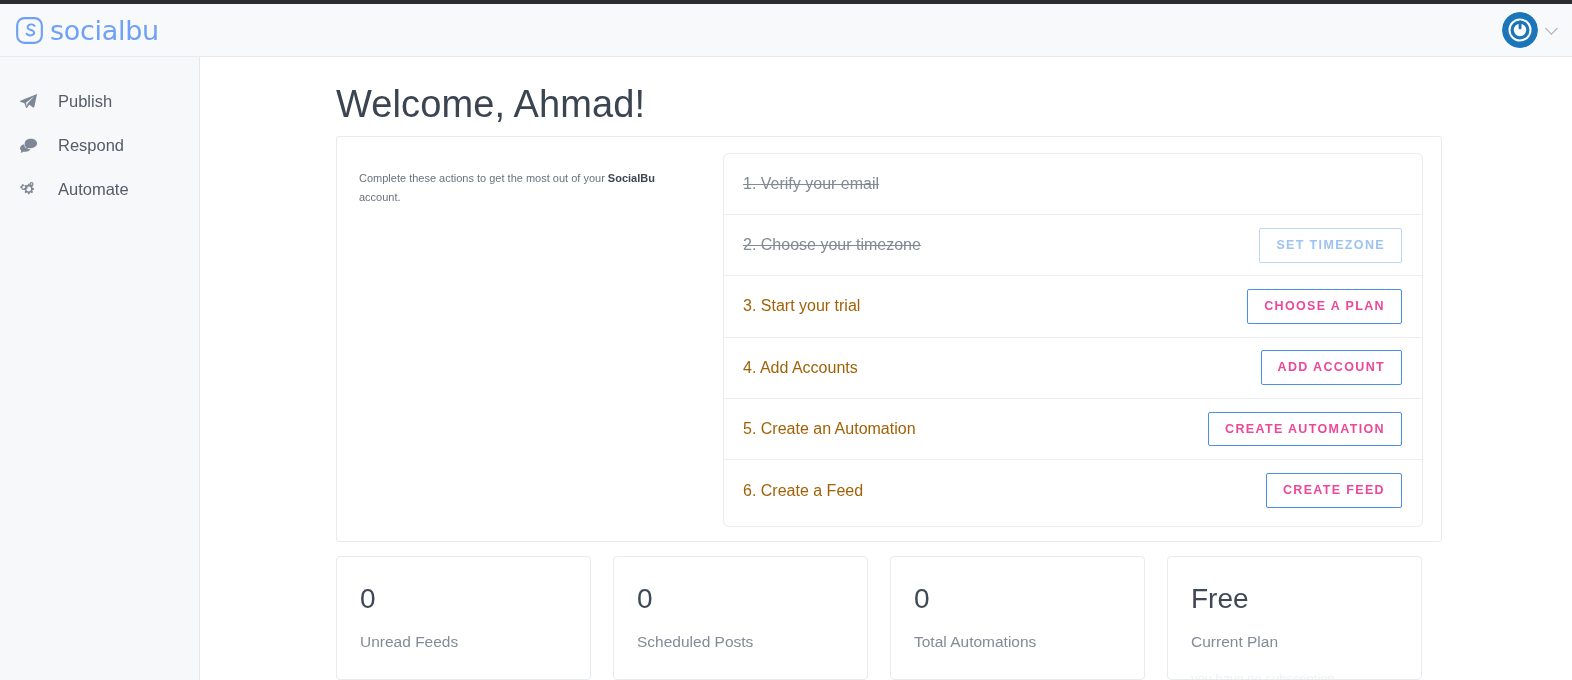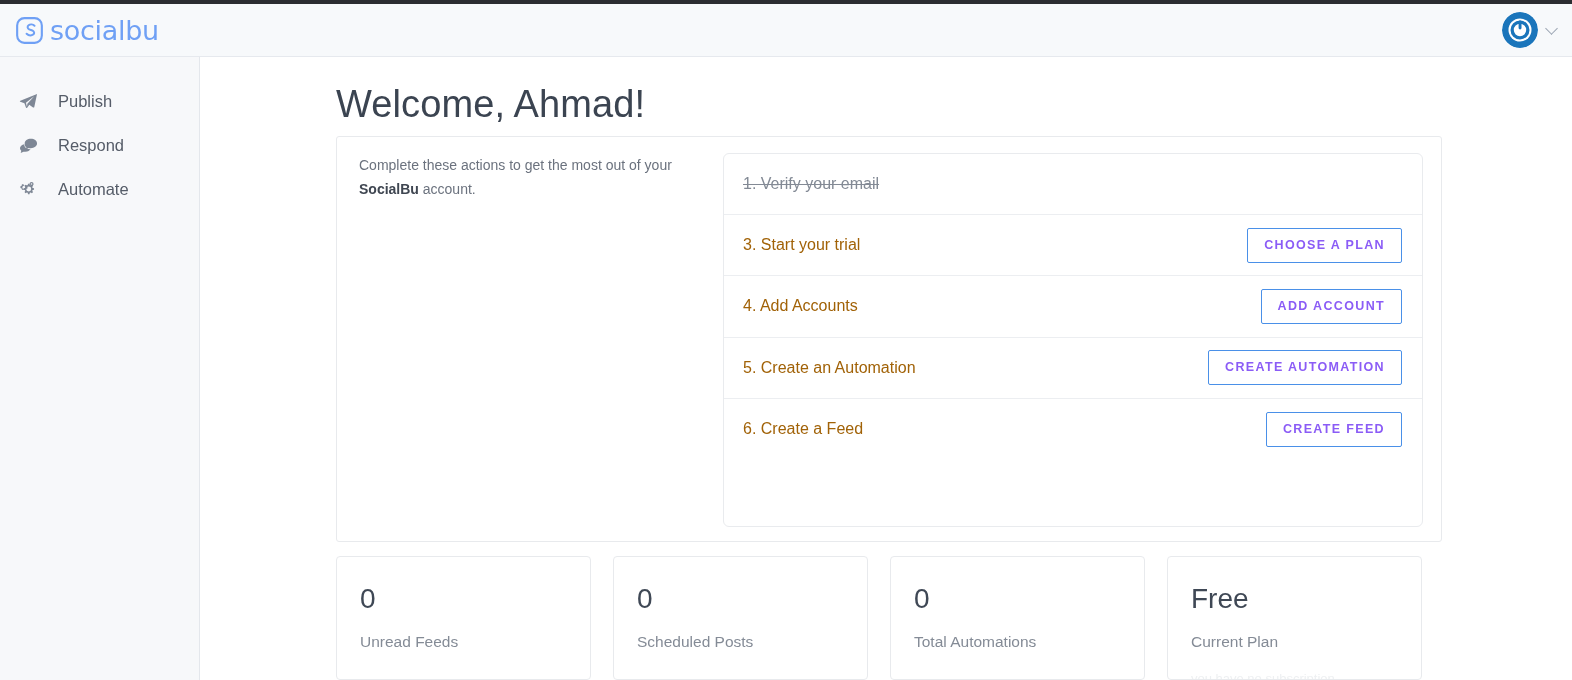--- a/index.html
+++ b/index.html
@@ -62,40 +62,40 @@
     font-size:38px; font-weight:400; color:#3b4451;
     font-family:"Liberation Sans", sans-serif; letter-spacing:0.1px;
   }
 
   
   .onboard-card {
     position:absolute; left:136px; top:79px; width:1106px; height:406px;
     background:#ffffff; border:1px solid #e8eaed; border-radius:3px;
   }
   .onboard-blurb {
-    position:absolute; left:22px; top:16px; width:340px;
-    font-size:14px; line-height:1.72; color:#6b727e;
+    position:absolute; left:22px; top:32px; width:340px;
+    font-size:11px; line-height:1.72; color:#6b727e;
   }
   .onboard-blurb b { color:#3f4651; font-weight:700; }
 
   .steps {
     position:absolute; left:386px; top:16px; width:700px; height:374px;
     border:1px solid #e9ebee; border-radius:6px; background:#fff;
   }
   .step-row {
     display:flex; align-items:center; justify-content:space-between;
     height:61.2px; padding:0 20px 0 19px;
     border-bottom:1px solid #eceef1;
   }
   .step-row:last-child { border-bottom:none; }
   .step-text { font-size:16px; color:#a16207; font-family:"Liberation Sans", sans-serif; }
   .step-row.done .step-text { text-decoration:line-through; color:#838a95; }
 
   .step-btn {
-    border:1px solid #4a90e8; background:#fff; color:#8b5cf6;
+    border:1px solid #4a90e8; background:#fff; color:#ec4899;
     font-size:12.5px; font-weight:700; letter-spacing:1.35px;
     padding:10px 16px; border-radius:2px; cursor:pointer;
     font-family:"Liberation Sans", sans-serif; white-space:nowrap;
     line-height:1;
   }
   .step-btn.muted { border-color:#bcd8f8; color:#9cc3f2; }
 
   
   .stats { position:absolute; left:136px; top:499px; width:1106px; height:124px; display:flex; gap:22px; }
   .stat-card {
@@ -184,20 +184,24 @@
       <div class="onboard-blurb">
         <span>Complete these actions to get the most out of your </span><b>SocialBu</b><span> account.</span>
       </div>
 
       <div class="steps">
 
         <div class="step-row done">
           <span class="step-text">1. Verify your email</span>
         </div>
 
+        <div class="step-row done">
+          <span class="step-text">2. Choose your timezone</span>
+          <button class="step-btn muted">SET TIMEZONE</button>
+        </div>
 
         <div class="step-row">
           <span class="step-text">3. Start your trial</span>
           <button class="step-btn">CHOOSE A PLAN</button>
         </div>
 
         <div class="step-row">
           <span class="step-text">4. Add Accounts</span>
           <button class="step-btn">ADD ACCOUNT</button>
         </div>

